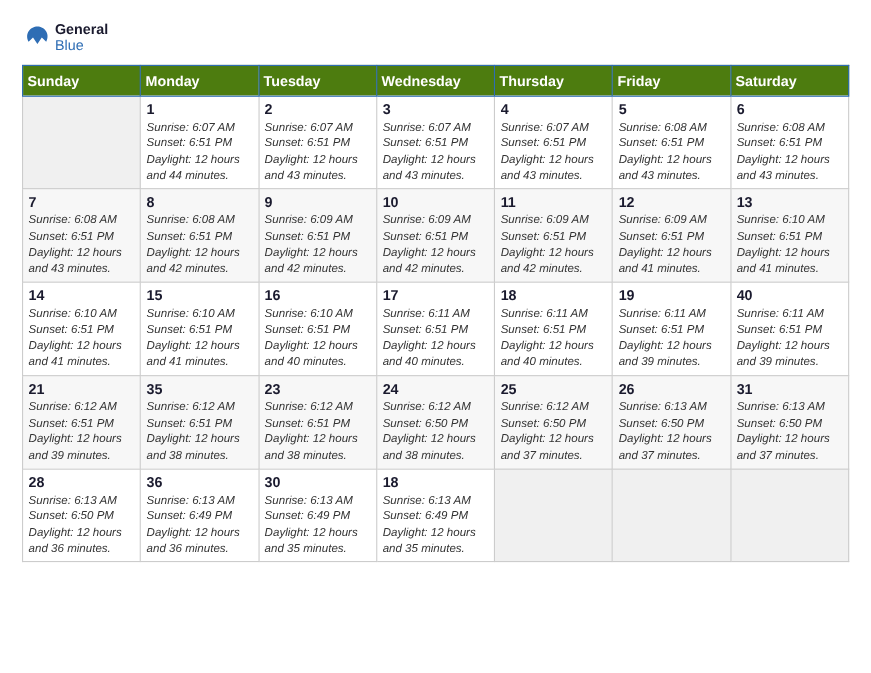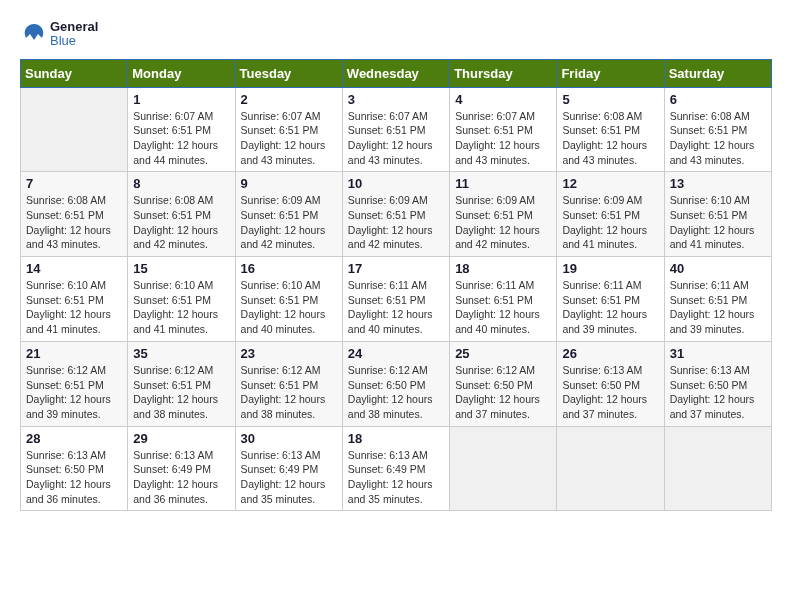--- a/index.html
+++ b/index.html
@@ -68,20 +68,21 @@
     .day-number {
       font-size: 13px;
       font-weight: bold;
       color: #1a1a2e;
       display: block;
       margin-bottom: 2px;
     }
     .day-info {
       line-height: 1.4;
       color: #333;
+      font-style: italic;
     }
     .empty-cell {
       background: #f0f0f0 !important;
     }
   </style>
 </head>
 <body>
 
 <div class="header">
   <div class="logo">
@@ -316,21 +317,21 @@
       </tr>
       <tr>
         <td>
           <span class="day-number">28</span>
           <div class="day-info" style="white-space: pre-line;">Sunrise: 6:13 AM
 Sunset: 6:50 PM
 Daylight: 12 hours
 and 36 minutes.</div>
         </td>
         <td>
-          <span class="day-number">29</span>
+          <span class="day-number">36</span>
           <div class="day-info" style="white-space: pre-line;">Sunrise: 6:13 AM
 Sunset: 6:49 PM
 Daylight: 12 hours
 and 36 minutes.</div>
         </td>
         <td>
           <span class="day-number">30</span>
           <div class="day-info" style="white-space: pre-line;">Sunrise: 6:13 AM
 Sunset: 6:49 PM
 Daylight: 12 hours

